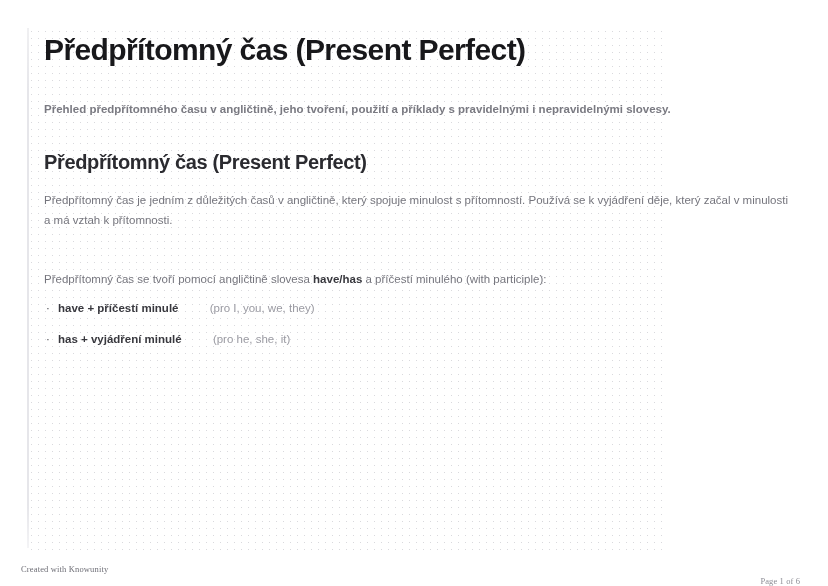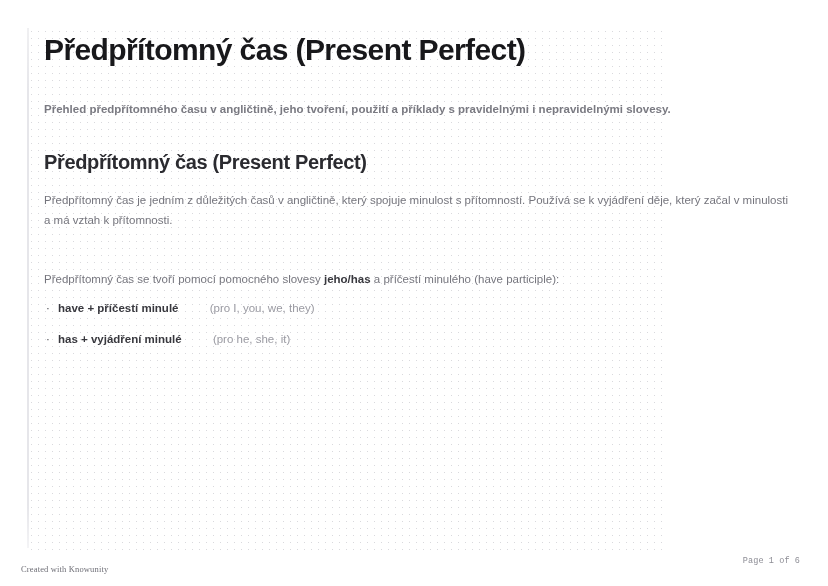--- a/index.html
+++ b/index.html
@@ -138,22 +138,22 @@
     bottom: 12px;
     font-family: "Liberation Serif", serif;
     font-size: 8.5px;
     font-weight: 400;
     color: #6e6e76;
     letter-spacing: 0.15px;
   }
   .footer-page {
     position: absolute;
     right: 28px;
-    bottom: 20px;
-    font-family: Liberation Mono, monospace;
+    bottom: 0;
+    font-family: Liberation Serif, serif;
     font-size: 8.5px;
     font-weight: 400;
     color: #8d8d95;
     letter-spacing: 0.1px;
   }
 </style>
 </head>
 <body>
 
 <div class="page">
@@ -175,21 +175,21 @@
 
     <div class="gap-p1"></div>
 
     <p class="para">Předpřítomný čas je jedním z důležitých časů v angličtině, který spojuje minulost s přítomností. Používá se k vyjádření děje, který začal v minulosti a má vztah k přítomnosti.</p>
 
     <div class="gap-h2b"></div>
 
 
     <div class="gap-p2"></div>
 
-    <p class="para"><span>Předpřítomný čas se tvoří pomocí pomocného slovesy </span><b>jeho/has</b><span> a příčestí minulého (have participle):</span></p>
+    <p class="para"><span>Předpřítomný čas se tvoří pomocí angličtině slovesa </span><b>have/has</b><span> a příčestí minulého (with participle):</span></p>
 
     <div class="gap-list"></div>
 
     <ul class="bullet-list">
       <li class="bullet-item">
         <span class="dot">·</span><span class="li-main">have + příčestí minulé</span><span class="li-note"> (pro I, you, we, they)</span>
       </li>
       <li style="height:14px"></li>
       <li class="bullet-item">
         <span class="dot">·</span><span class="li-main">has + vyjádření minulé</span><span class="li-note"> (pro he, she, it)</span>

